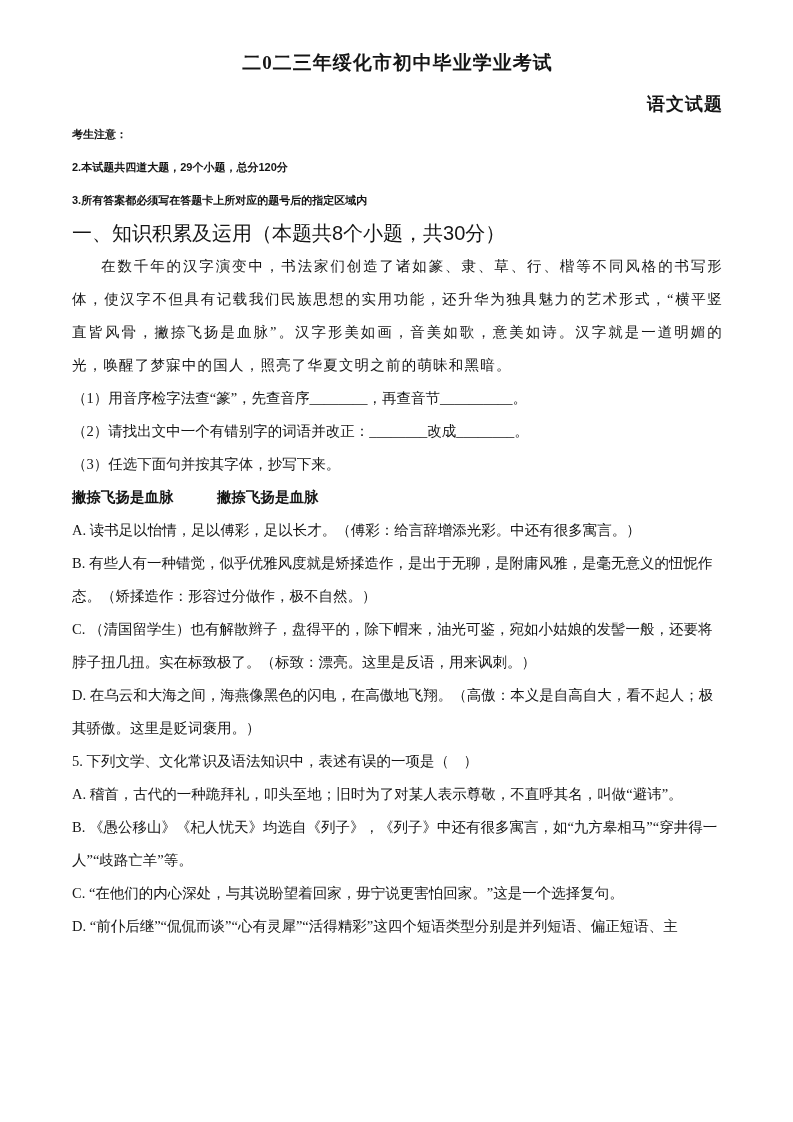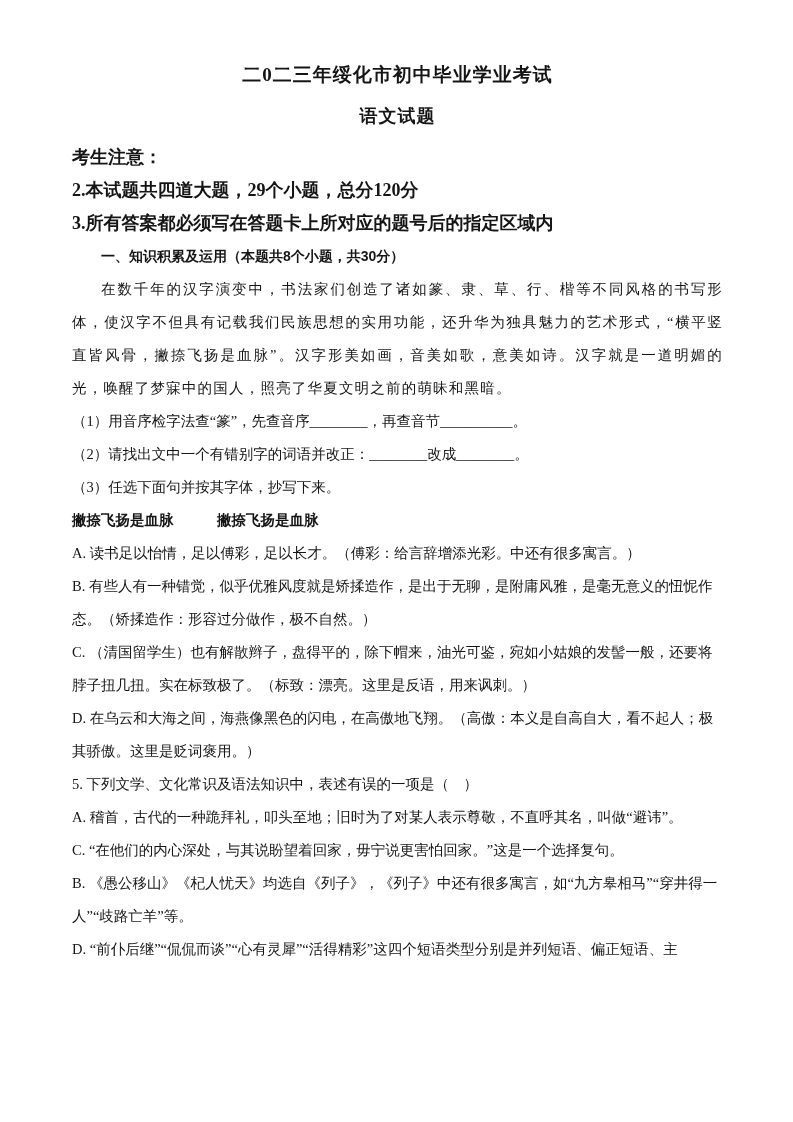--- a/index.html
+++ b/index.html
@@ -9,56 +9,55 @@
   }
   body {
     width: 793px;
     height: 1122px;
     overflow: hidden;
   }
   .page {
     box-sizing: border-box;
     width: 793px;
     height: 1122px;
-    padding: 60px 70px 40px 72px;
+    padding: 48px 70px 40px 72px;
     font-family: "Liberation Serif", "DejaVu Serif", serif;
     font-size: 14.5px;
     color: #151515;
     background: #ffffff;
   }
   .doc-title {
     font-size: 19px;
     font-weight: bold;
     text-align: center;
     margin: 0 0 12px 0;
     line-height: 30px;
     letter-spacing: 1px;
   }
   .doc-subtitle {
     font-size: 18px;
     font-weight: bold;
-    text-align: center;
-    margin: 0 0 11px 0;
+    text-align: right;
+    margin: 0 0 0 0;
     line-height: 28px;
     letter-spacing: 1px;
   }
   p {
     margin: 0;
     line-height: 33px;
   }
   .bold {
     font-weight: bold;
-    font-family: Liberation Serif, serif;
-    font-size: 18px;
+    font-family: Liberation Sans, sans-serif;
+    font-size: 11px;
   }
   .section-heading {
-    font-weight: bold;
+    font-weight: normal;
     font-family: "Liberation Sans", "DejaVu Sans", sans-serif;
-    font-size: 14px;
-    margin-left: 29px;
+    font-size: 20px;
   }
   .passage {
     text-indent: 2em;
     text-align: justify;
     text-justify: inter-character;
     letter-spacing: 1.2px;
   }
   .copy-line {
     font-weight: bold;
   }
@@ -99,17 +98,17 @@
     <span>撇捺飞扬是血脉</span><span class="copy-gap"></span><span>撇捺飞扬是血脉</span>
   </p>
 
   <p class="option">A. 读书足以怡情，足以傅彩，足以长才。（傅彩：给言辞增添光彩。中还有很多寓言。）</p>
   <p class="option">B. 有些人有一种错觉，似乎优雅风度就是矫揉造作，是出于无聊，是附庸风雅，是毫无意义的忸怩作态。（矫揉造作：形容过分做作，极不自然。）</p>
   <p class="option">C. （清国留学生）也有解散辫子，盘得平的，除下帽来，油光可鉴，宛如小姑娘的发髻一般，还要将脖子扭几扭。实在标致极了。（标致：漂亮。这里是反语，用来讽刺。）</p>
   <p class="option">D. 在乌云和大海之间，海燕像黑色的闪电，在高傲地飞翔。（高傲：本义是自高自大，看不起人；极其骄傲。这里是贬词褒用。）</p>
 
   <p>5. 下列文学、文化常识及语法知识中，表述有误的一项是（　）</p>
   <p class="option">A. 稽首，古代的一种跪拜礼，叩头至地；旧时为了对某人表示尊敬，不直呼其名，叫做“避讳”。</p>
+  <p class="option">B. 《愚公移山》《杞人忧天》均选自《列子》，《列子》中还有很多寓言，如“九方皋相马”“穿井得一人”“歧路亡羊”等。</p>
   <p class="option">C. “在他们的内心深处，与其说盼望着回家，毋宁说更害怕回家。”这是一个选择复句。</p>
-  <p class="option">B. 《愚公移山》《杞人忧天》均选自《列子》，《列子》中还有很多寓言，如“九方皋相马”“穿井得一人”“歧路亡羊”等。</p>
   <p class="option">D. “前仆后继”“侃侃而谈”“心有灵犀”“活得精彩”这四个短语类型分别是并列短语、偏正短语、主</p>
 
 </div>
 
 </body></html>

